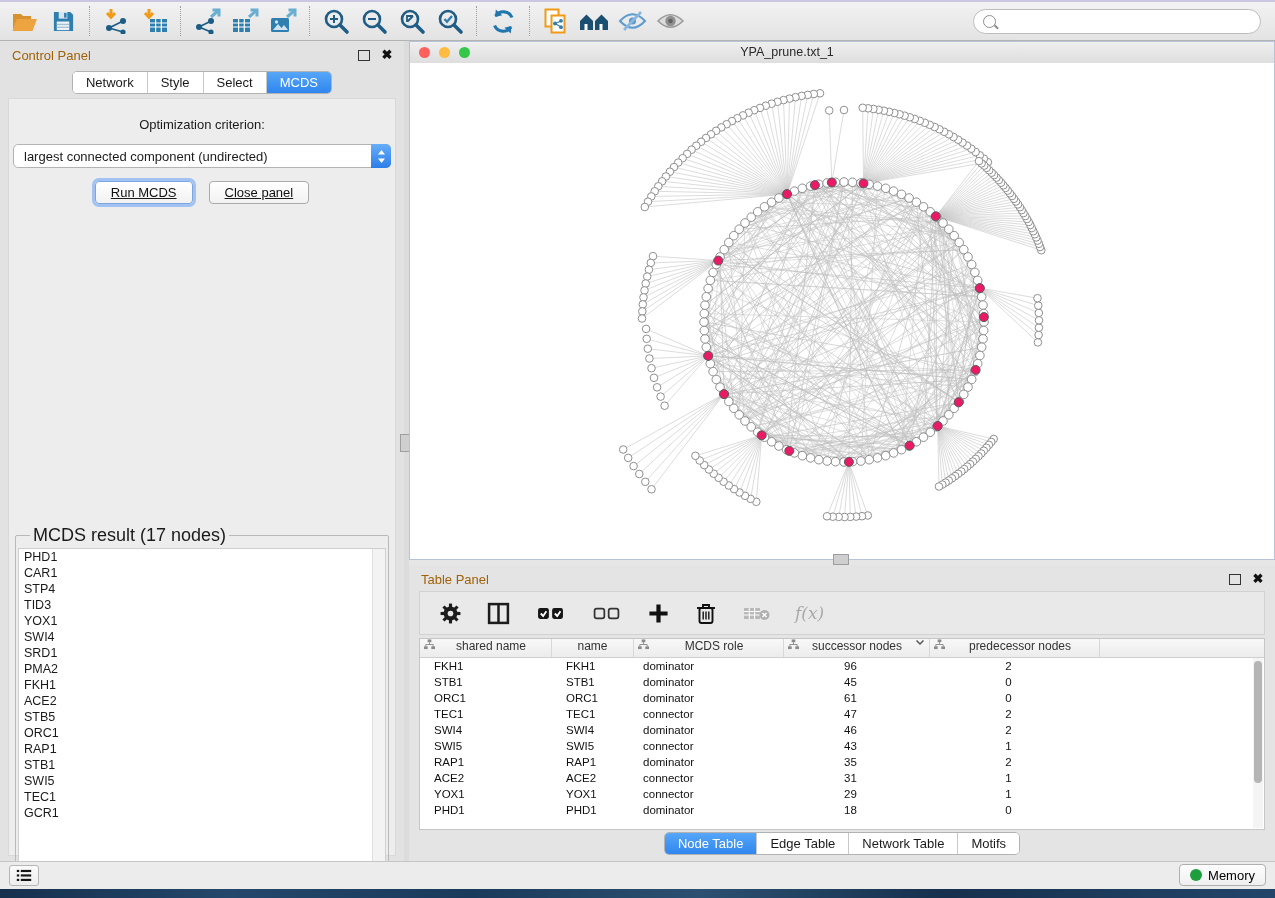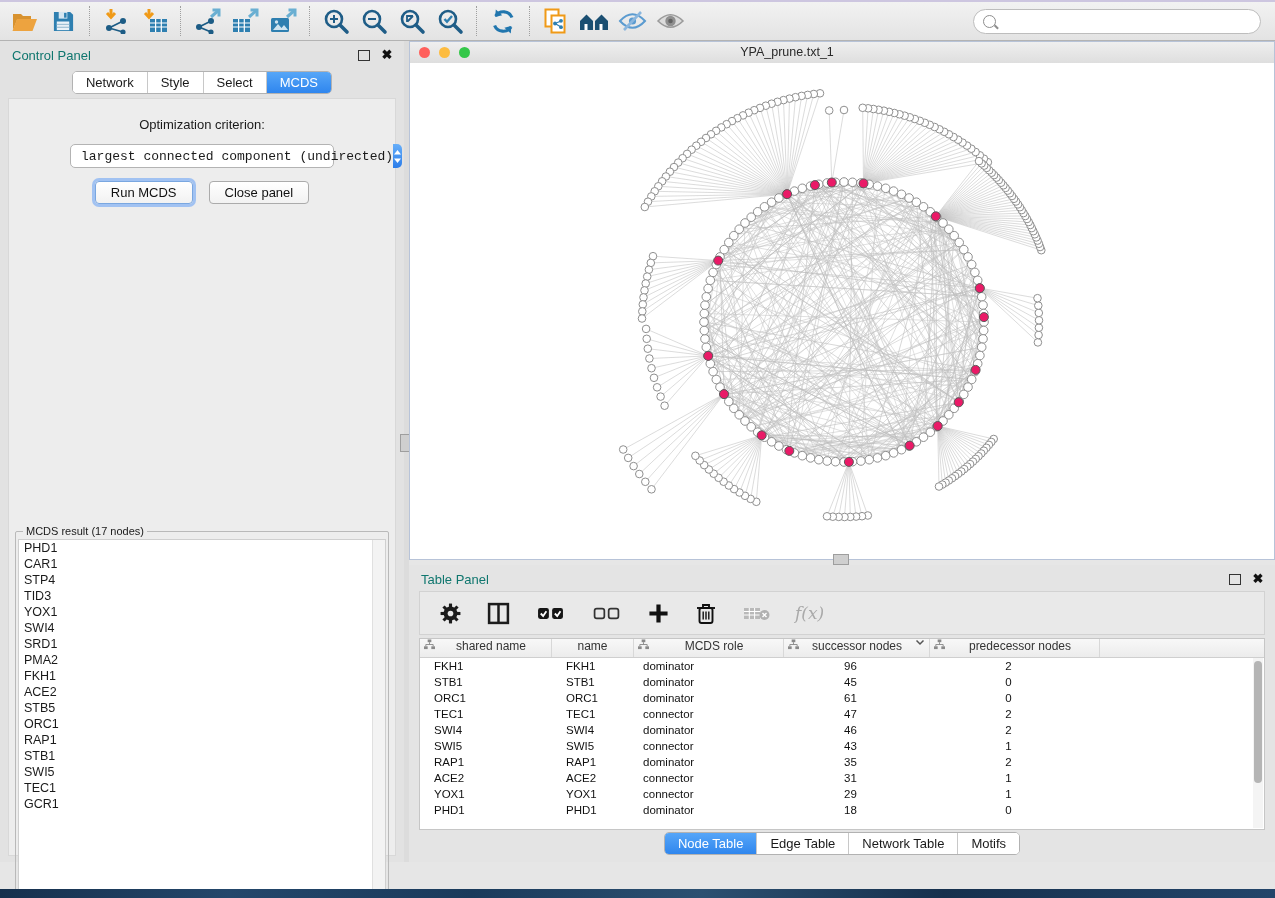--- a/index.html
+++ b/index.html
@@ -15,45 +15,45 @@
   .search{margin-left:auto;margin-right:8px;width:288px;height:25px;box-sizing:border-box;
           border:1px solid #bdbdbd;border-radius:13px;background:#fff;display:flex;
           align-items:center;padding:0 9px;gap:6px;}
   .search input{border:none;outline:none;flex:1;font:13px "Liberation Sans",sans-serif;background:transparent;}
   .mag{width:11px;height:11px;border:1.6px solid #8e8e8e;border-radius:50%;position:relative;flex:0 0 auto;}
   .mag::after{content:"";position:absolute;width:5px;height:1.6px;background:#8e8e8e;
               transform:rotate(45deg);right:-4px;bottom:-1px;}
   
   .cpanel{position:absolute;left:0;top:41px;width:404px;bottom:36px;background:#e2e2e2;}
   .panel-head{position:relative;height:26px;}
-  .panel-title{position:absolute;left:12px;top:7px;font-size:13px;color:#0f766e;}
+  .panel-title{position:absolute;left:12px;top:7px;font-size:13px;color:#a16207;}
   .win-icons{position:absolute;right:10px;top:7px;display:flex;gap:9px;align-items:center;}
   .float-ic{width:10px;height:9px;border:1.5px solid #333;background:transparent;display:inline-block;}
   .close-ic{font-size:13px;font-weight:bold;color:#111;line-height:10px;}
   .seg{display:inline-flex;background:#fff;border:1px solid #b2b2b2;border-radius:5px;overflow:hidden;}
   .seg .seg-tab{font:13px "Liberation Sans",sans-serif;padding:3px 13px;background:#fff;color:#1a1a1a;
           border:none;border-right:1px solid #c8c8c8;cursor:default;}
   .seg .seg-tab:last-child{border-right:none;}
   .seg .seg-tab.active{background:linear-gradient(#56a6f8,#2f86ee);color:#fff;}
   .cp-tabs{position:absolute;top:30px;left:0;width:100%;text-align:center;}
   .cp-content{position:absolute;left:8px;right:8px;top:57px;bottom:6px;background:#ededed;
               border:1px solid #d8d8d8;}
   .opt-label{text-align:center;margin-top:18px;font-size:13px;}
-  .dropdown{margin:12px auto 0;width:264px;height:24px;box-sizing:border-box;background:#fff;
-            border:1px solid #b3b3b3;border-radius:5px;display:flex;align-items:center;position:relative;font-family:Liberation Mono, monospace;}
+  .dropdown{margin:12px auto 0;width:378px;height:24px;box-sizing:border-box;background:#fff;
+            border:1px solid #b3b3b3;border-radius:5px;display:flex;align-items:center;position:relative;}
   .dropdown .dd-text{flex:1;font-size:13px;padding-left:10px;white-space:nowrap;}
   .stepper{width:20px;height:24px;margin:-1px -1px -1px 0;border-radius:0 5px 5px 0;
            background:linear-gradient(#66aef9,#2c7de9);display:flex;align-items:center;justify-content:center;}
-  .btn-row{display:flex;justify-content:center;gap:16px;margin-top:13px;}
+  .btn-row{display:flex;justify-content:center;gap:16px;margin-top:13px;text-decoration:underline;}
   .mac-btn{font:13px "Liberation Sans",sans-serif;background:linear-gradient(#ffffff,#f2f2f2);
            border:1px solid #ababab;border-radius:4px;padding:3px 15px;color:#111;}
   .mac-btn.focused{box-shadow:0 0 0 3px rgba(110,165,245,.6);border-color:#7aa7e0;}
   .groupbox{position:absolute;left:6px;right:6px;top:426px;height:372px;box-sizing:border-box;
             border:1px solid #b9b9b9;border-radius:2px;margin:0;padding:2px;}
-  .groupbox legend{font-size:11px;padding:0 3px;margin-left:5px;color:#1a1a1a;}
+  .groupbox legend{font-size:18px;padding:0 3px;margin-left:12px;color:#1a1a1a;}
   .mcds-list{position:relative;height:100%;background:#fff;border:1px solid #cfcfcf;overflow:hidden;}
   .mcds-scroll{position:absolute;top:0;right:0;bottom:0;width:12px;background:#f3f3f3;border-left:1px solid #e0e0e0;}
   .mcds-item{font-size:12.5px;line-height:16px;padding-left:5px;}
   
   .vsplit{position:absolute;left:404px;top:41px;width:5px;bottom:36px;background:#dcdcdc;border-right:1px solid #a8a8a8;}
   .split-handle{position:absolute;background:#cfcfcf;border:1px solid #9e9e9e;}
   
   .netframe{position:absolute;left:409px;top:41px;width:866px;height:519px;background:#fff;
             border:1px solid #b7c3d8;box-sizing:border-box;}
   .net-titlebar{position:relative;height:21px;background:linear-gradient(#efefef,#dedede);
@@ -1404,14 +1404,32 @@
         </div>
     </div>
     <div class="tp-tabs"><span class="seg">
           <button class="seg-tab active">Node Table</button>
           <button class="seg-tab">Edge Table</button>
           <button class="seg-tab">Network Table</button>
           <button class="seg-tab">Motifs</button>
         </span></div>
   </div>
 
+  <div class="statusbar">
+    <button class="list-btn">
+      <svg width="18" height="15" viewBox="0 0 20 16">
+          <g fill="#161616">
+            <rect x="1" y="1" width="3" height="2.7"></rect>
+            <rect x="6" y="1" width="13" height="2.7"></rect>
+            <rect x="1" y="6.6" width="3" height="2.7"></rect>
+            <rect x="6" y="6.6" width="13" height="2.7"></rect>
+            <rect x="1" y="12.2" width="3" height="2.7"></rect>
+            <rect x="6" y="12.2" width="13" height="2.7"></rect>
+          </g>
+        </svg>
+    </button>
+    <button class="mem-btn">
+      <span class="mem-dot"></span>
+      <span>Memory</span>
+    </button>
+  </div>
   <div class="wallpaper"></div>
 </div>
 
 </body></html>

